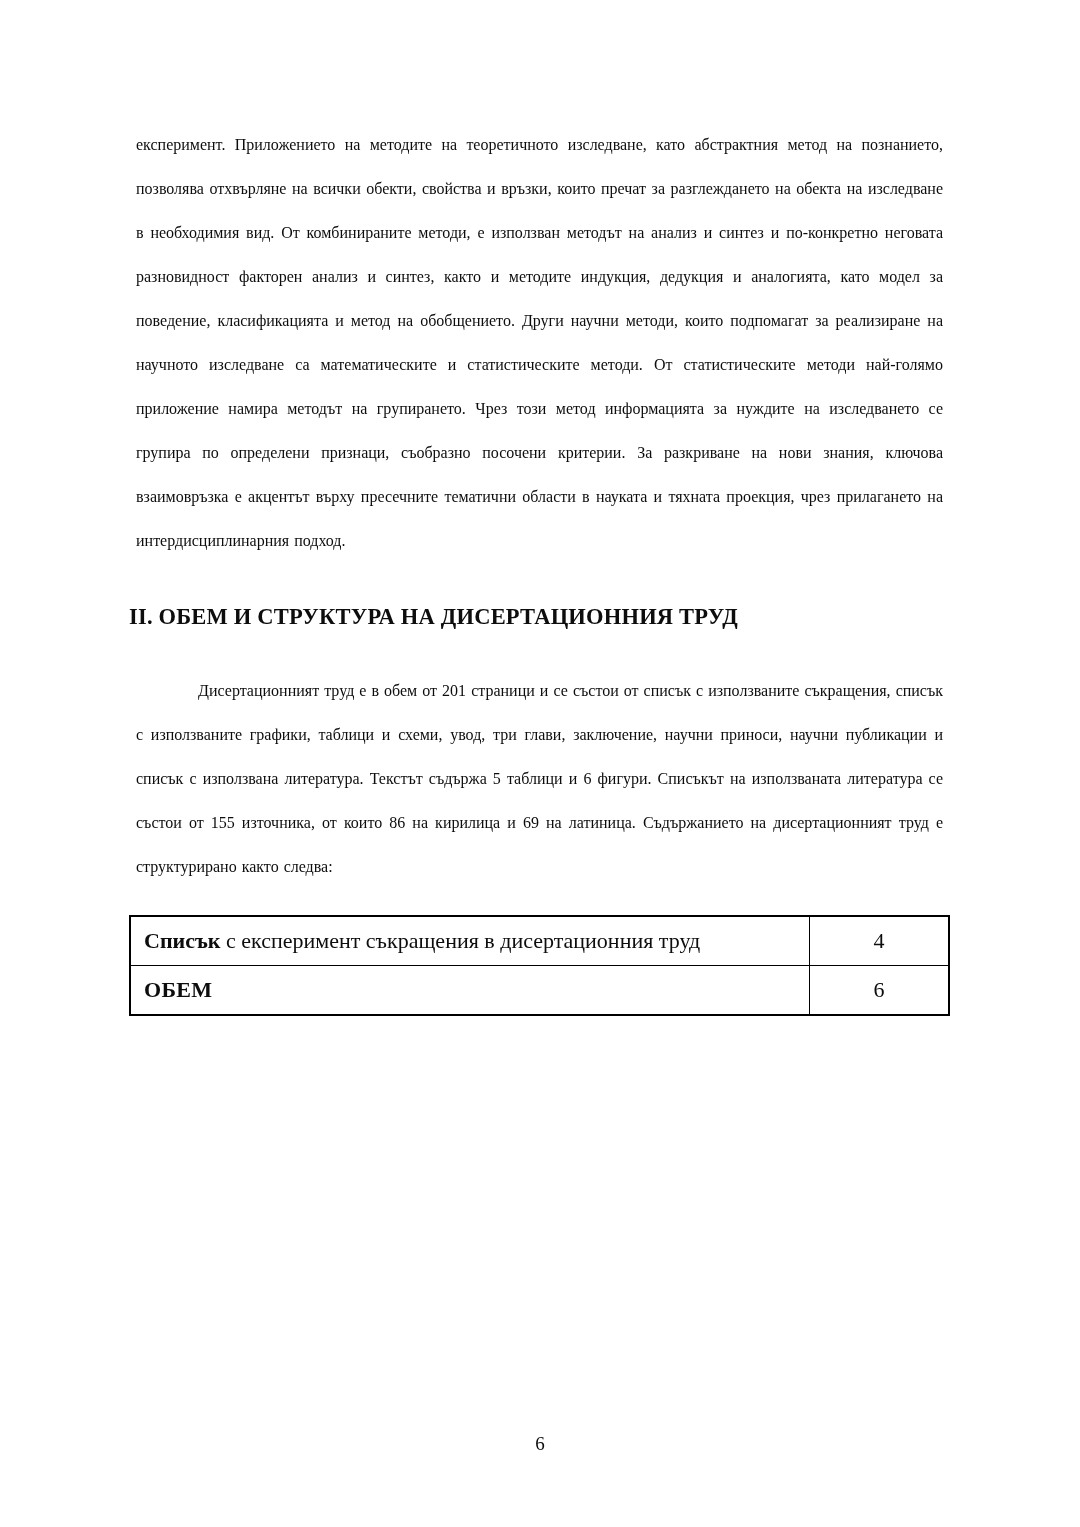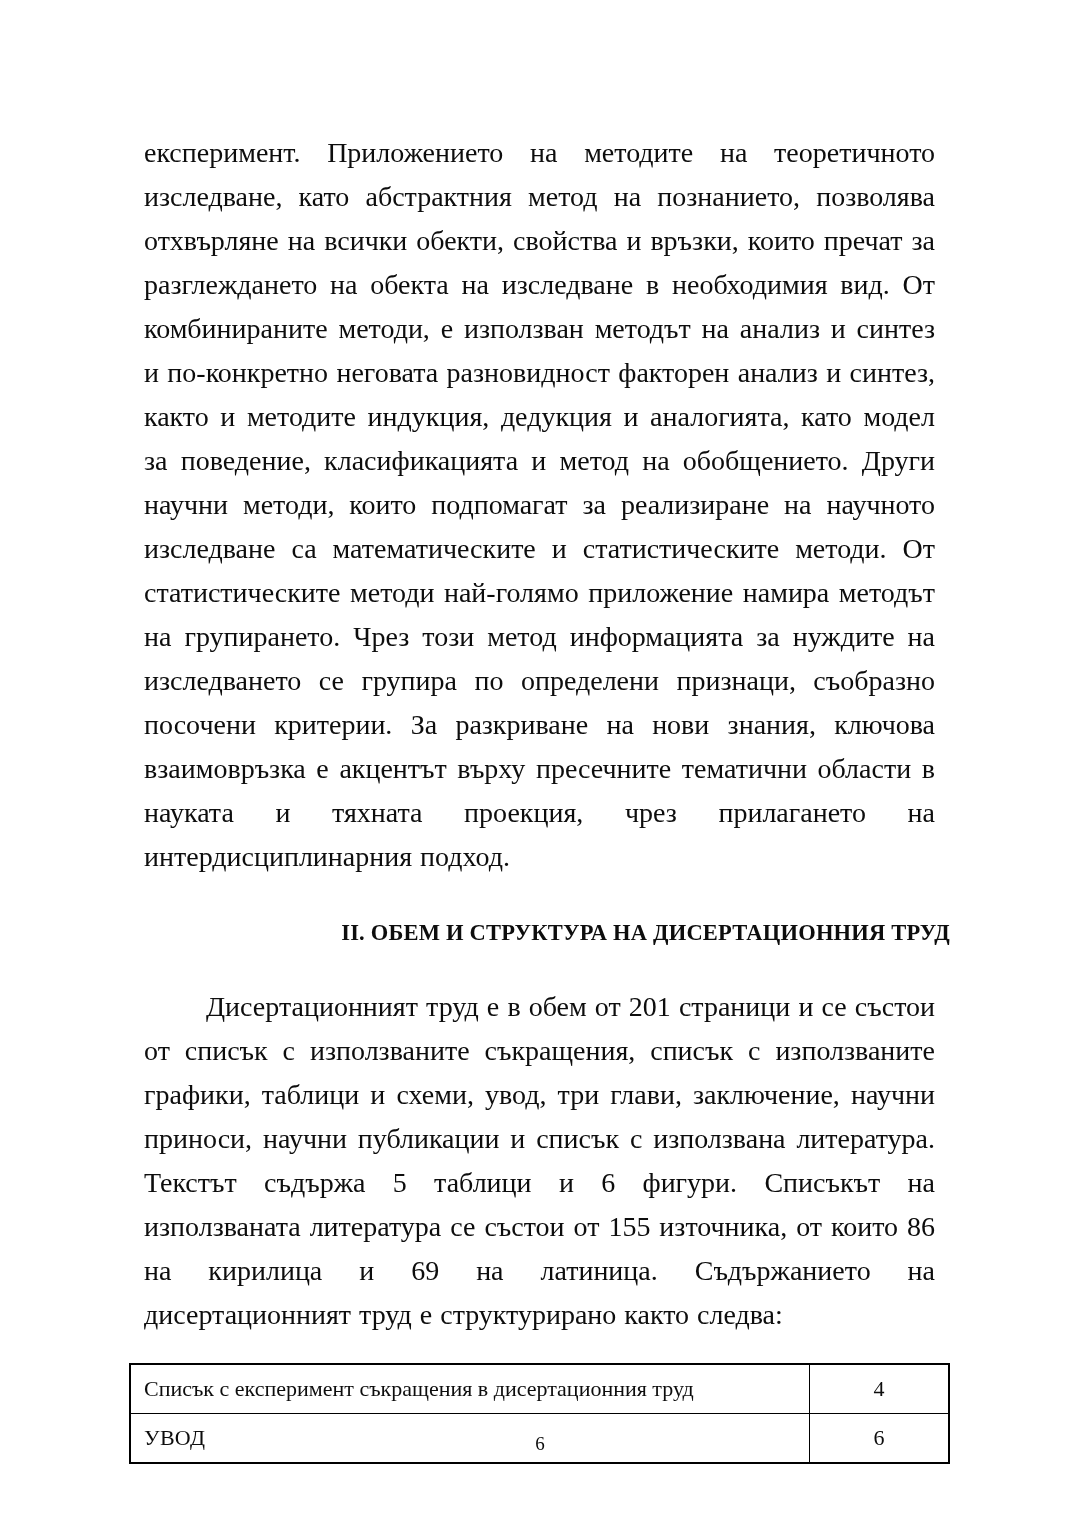--- a/index.html
+++ b/index.html
@@ -16,55 +16,55 @@
     overflow: hidden;
   }
   .page {
     position: relative;
     width: 1080px;
     height: 1527px;
     box-sizing: border-box;
     padding: 116px 130px 0 129px;
   }
   .body-text {
-    font-size: 28px;
+    font-size: 16px;
     line-height: 44px;
     text-align: justify;
-    margin: 15px;
+    margin: 7px;
     word-spacing: 1px;
   }
   .body-text.indent {
     text-indent: 62px;
   }
   .section-heading {
     font-size: 22.5px;
     line-height: 44px;
     font-weight: bold;
     margin: 32px 0 30px 0;
-    text-align: right;
+    text-align: left;
     letter-spacing: 0.2px;
   }
   table.contents-table {
     width: 100%;
     border-collapse: collapse;
     margin-top: 26px;
     border: 2px solid #000;
   }
   table.contents-table td {
     border: 1px solid #000;
     vertical-align: top;
     font-size: 22px;
     line-height: 44px;
     padding: 2px 13px;
   }
   td.cell-title {
     text-align: justify;
   }
   td.cell-title .lead-bold {
-    font-weight: normal;
+    font-weight: bold;
   }
   td.cell-page {
     width: 112px;
     text-align: center;
   }
   td.cell-title.row-bold {
     font-weight: bold;
     letter-spacing: 0.3px;
   }
   .page-number {
@@ -89,21 +89,21 @@
 
   <p class="body-text indent">Дисертационният труд е в обем от 201 страници и се състои от списък с използваните съкращения, списък с използваните графики, таблици и схеми, увод, три глави, заключение, научни приноси, научни публикации и списък с използвана литература. Текстът съдържа 5 таблици и 6 фигури. Списъкът на използваната литература се състои от 155 източника, от които 86 на кирилица и 69 на латиница. Съдържанието на дисертационният труд е структурирано както следва:</p>
 
   <table class="contents-table">
     <tbody>
       <tr>
         <td class="cell-title"><span class="lead-bold">Списък</span><span> с експеримент съкращения в дисертационния труд</span></td>
         <td class="cell-page">4</td>
       </tr>
       <tr>
-        <td class="cell-title row-bold"><span class="lead-bold">УВОД</span><span></span></td>
+        <td class="cell-title row-bold"><span class="lead-bold">ОБЕМ</span><span></span></td>
         <td class="cell-page">6</td>
       </tr>
     </tbody>
   </table>
 
   <div class="page-number">6</div>
 
 </div>
 
 </body></html>

